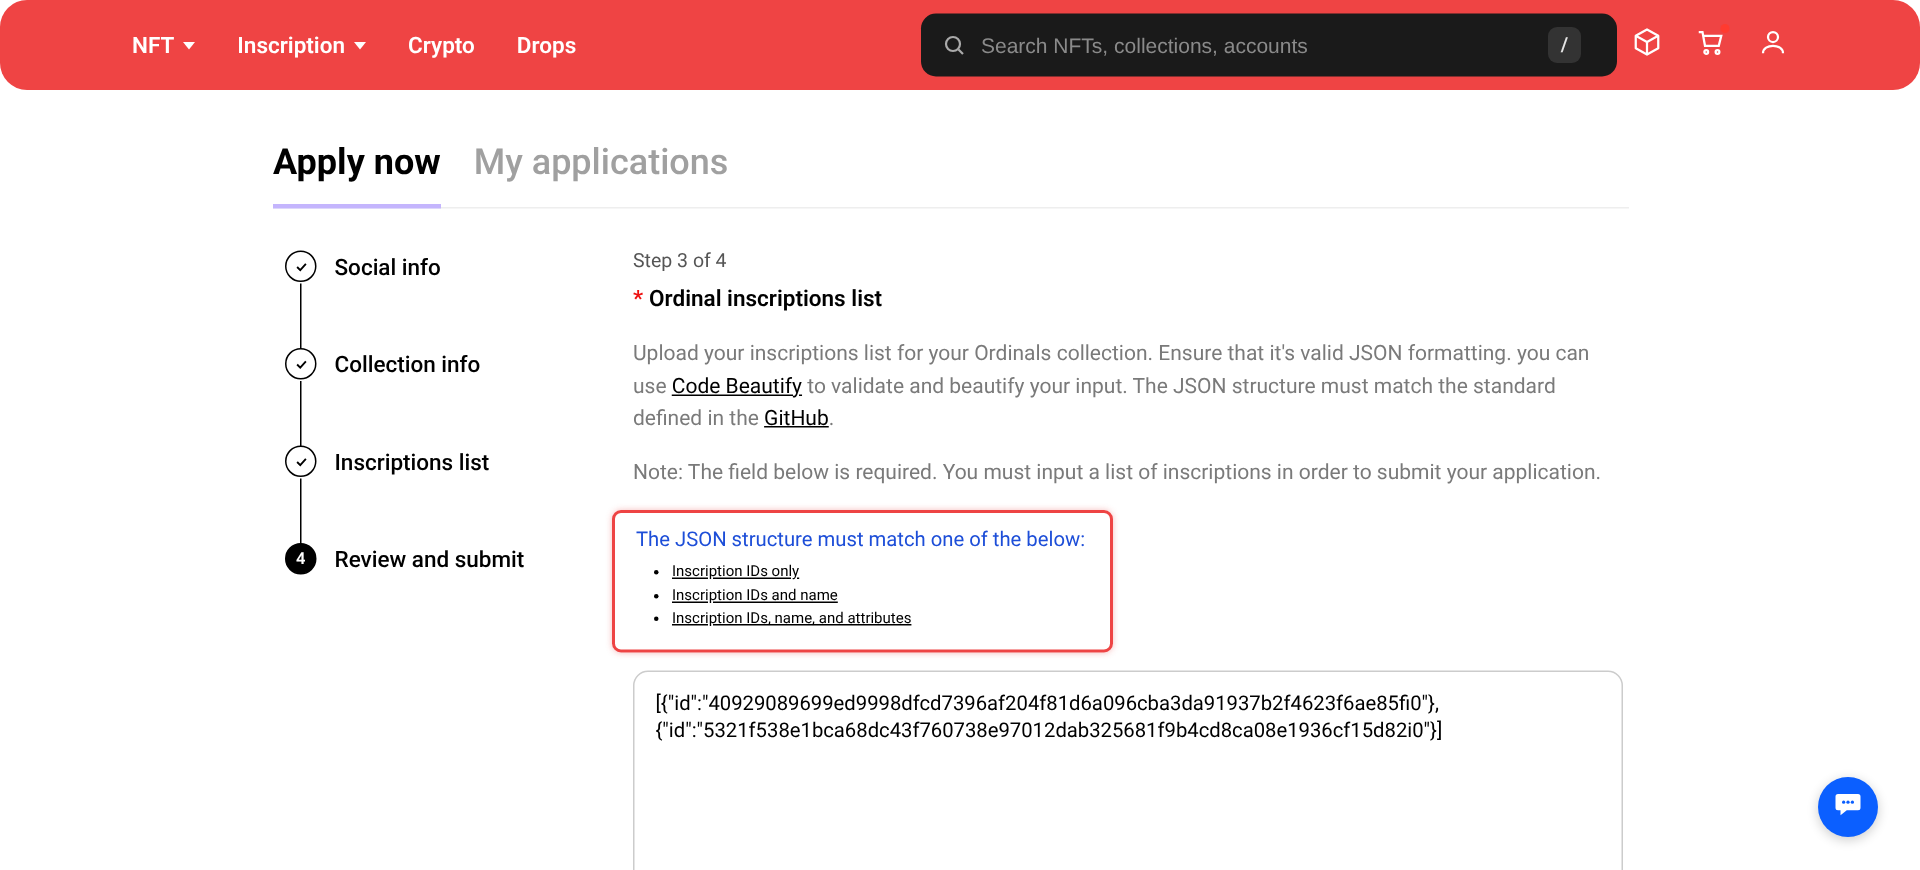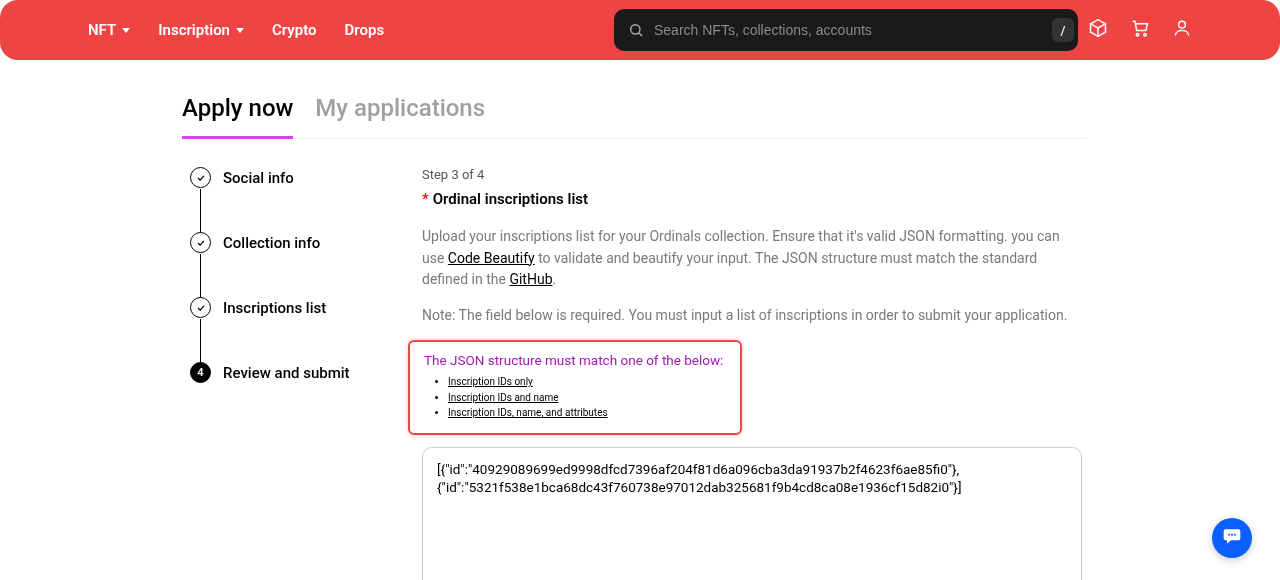--- a/index.html
+++ b/index.html
@@ -42,21 +42,21 @@
       border-top: 5px solid #fff;
     }
     .spacer-left { width: 212px; }
     .search-wrap {
       background: #1a1a1a;
       border-radius: 10px;
       height: 42px;
       width: 464px;
       display: flex;
       align-items: center;
-      padding: 0 4px 0 14px;
+      padding: 0 24px 0 14px;
       gap: 10px;
       flex-shrink: 0;
     }
     .search-icon-svg { flex-shrink: 0; }
     .search-input {
       flex: 1;
       background: transparent;
       border: none;
       outline: none;
       color: #fff;
@@ -102,22 +102,23 @@
     }
     .tab {
       font-size: 24px;
       font-weight: 500;
       padding-bottom: 14px;
       cursor: pointer;
       color: #a0a0a0;
     }
     .tab.active {
       color: #000;
-      border-bottom: 3px solid #d946ef;
+      border-bottom: 3px solid #c4b5fd;
       margin-bottom: -1px;
+      font-weight: bold;
     }
     .content-row {
       display: flex;
       align-items: flex-start;
       margin-top: 28px;
       margin-left: 190px;
       gap: 72px;
     }
     .stepper {
       width: 160px;
@@ -196,21 +197,21 @@
       border: 2px solid #e44;
       border-radius: 6px;
       padding: 10px 14px 12px 14px;
       width: 334px;
       box-shadow: 0 0 4px rgba(228,68,68,0.35);
       margin-left: -14px;
       margin-bottom: 12px;
     }
     .hb-title {
       font-size: 13.5px;
-      color: #a21caf;
+      color: #1d4ed8;
       margin-bottom: 6px;
     }
     .hb-list {
       list-style: disc;
       padding-left: 24px;
     }
     .hb-list li {
       font-size: 10px;
       line-height: 1.55;
     }

